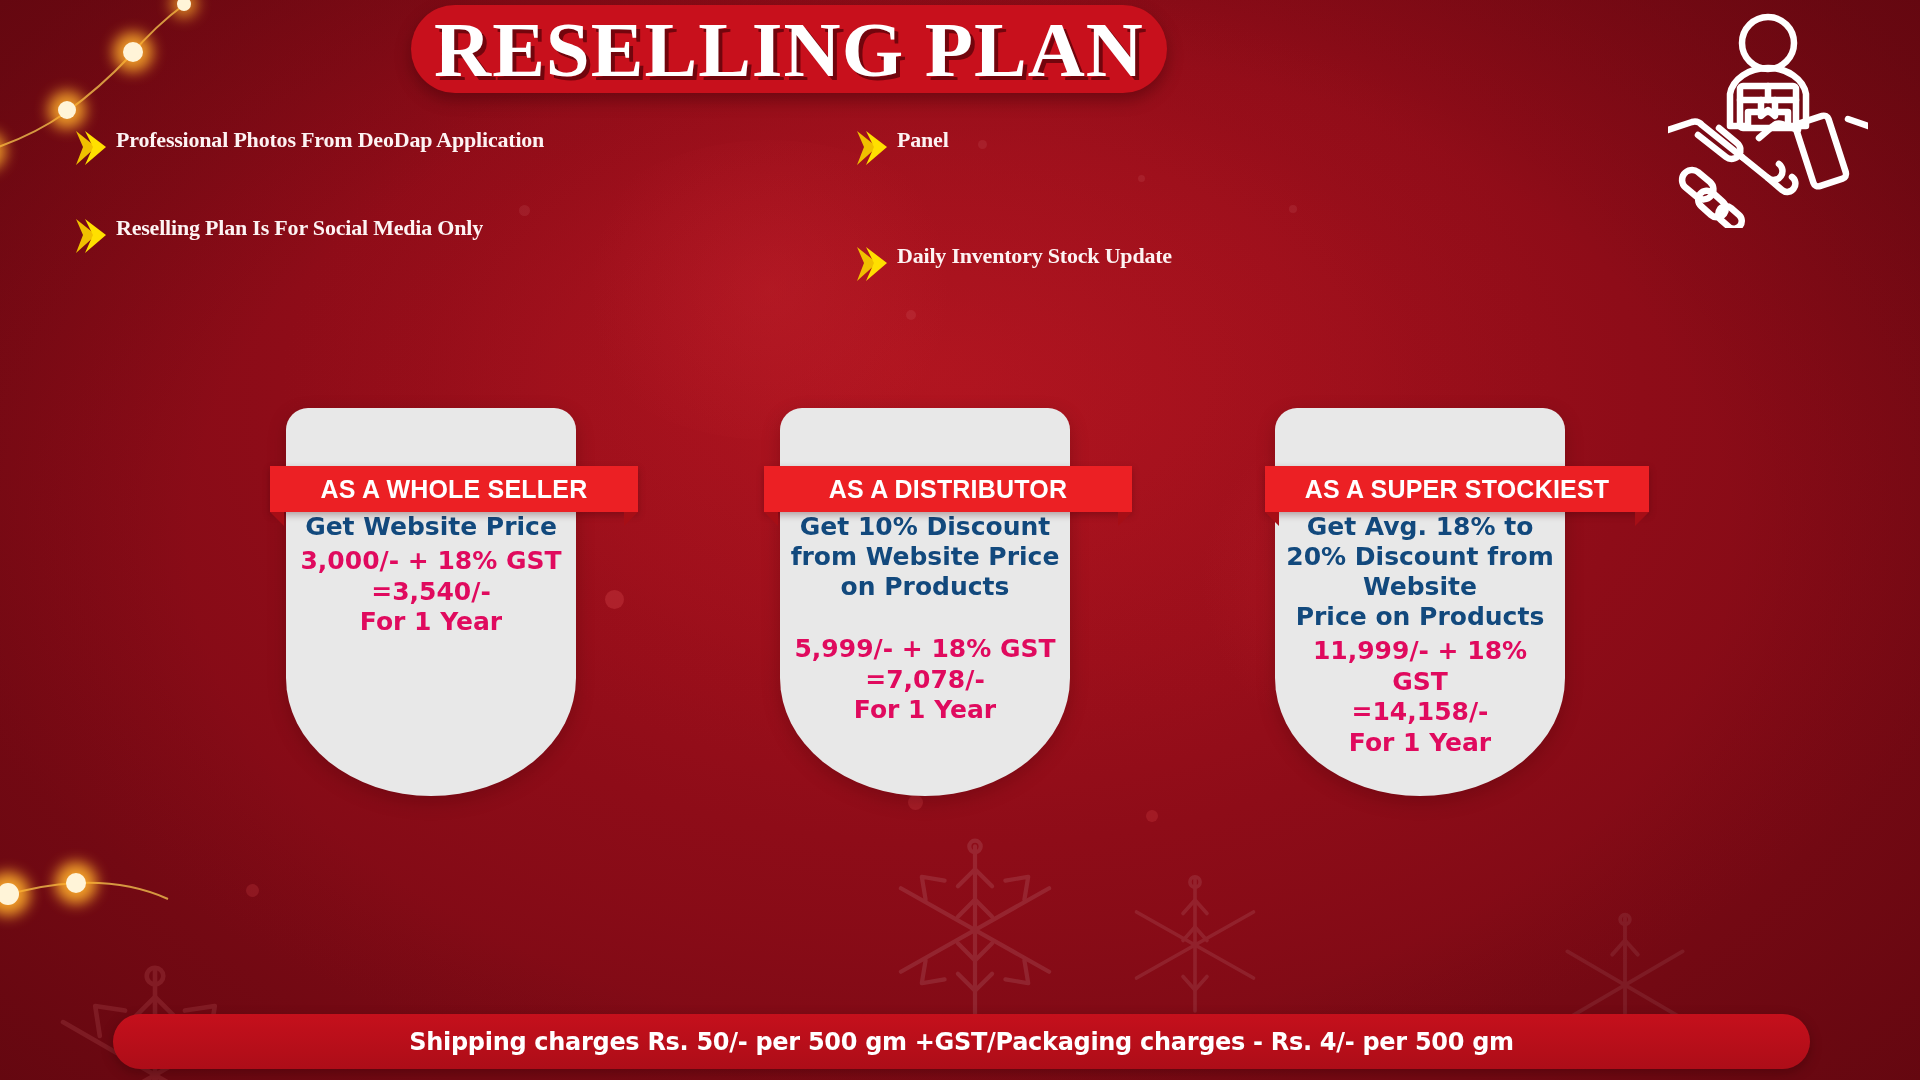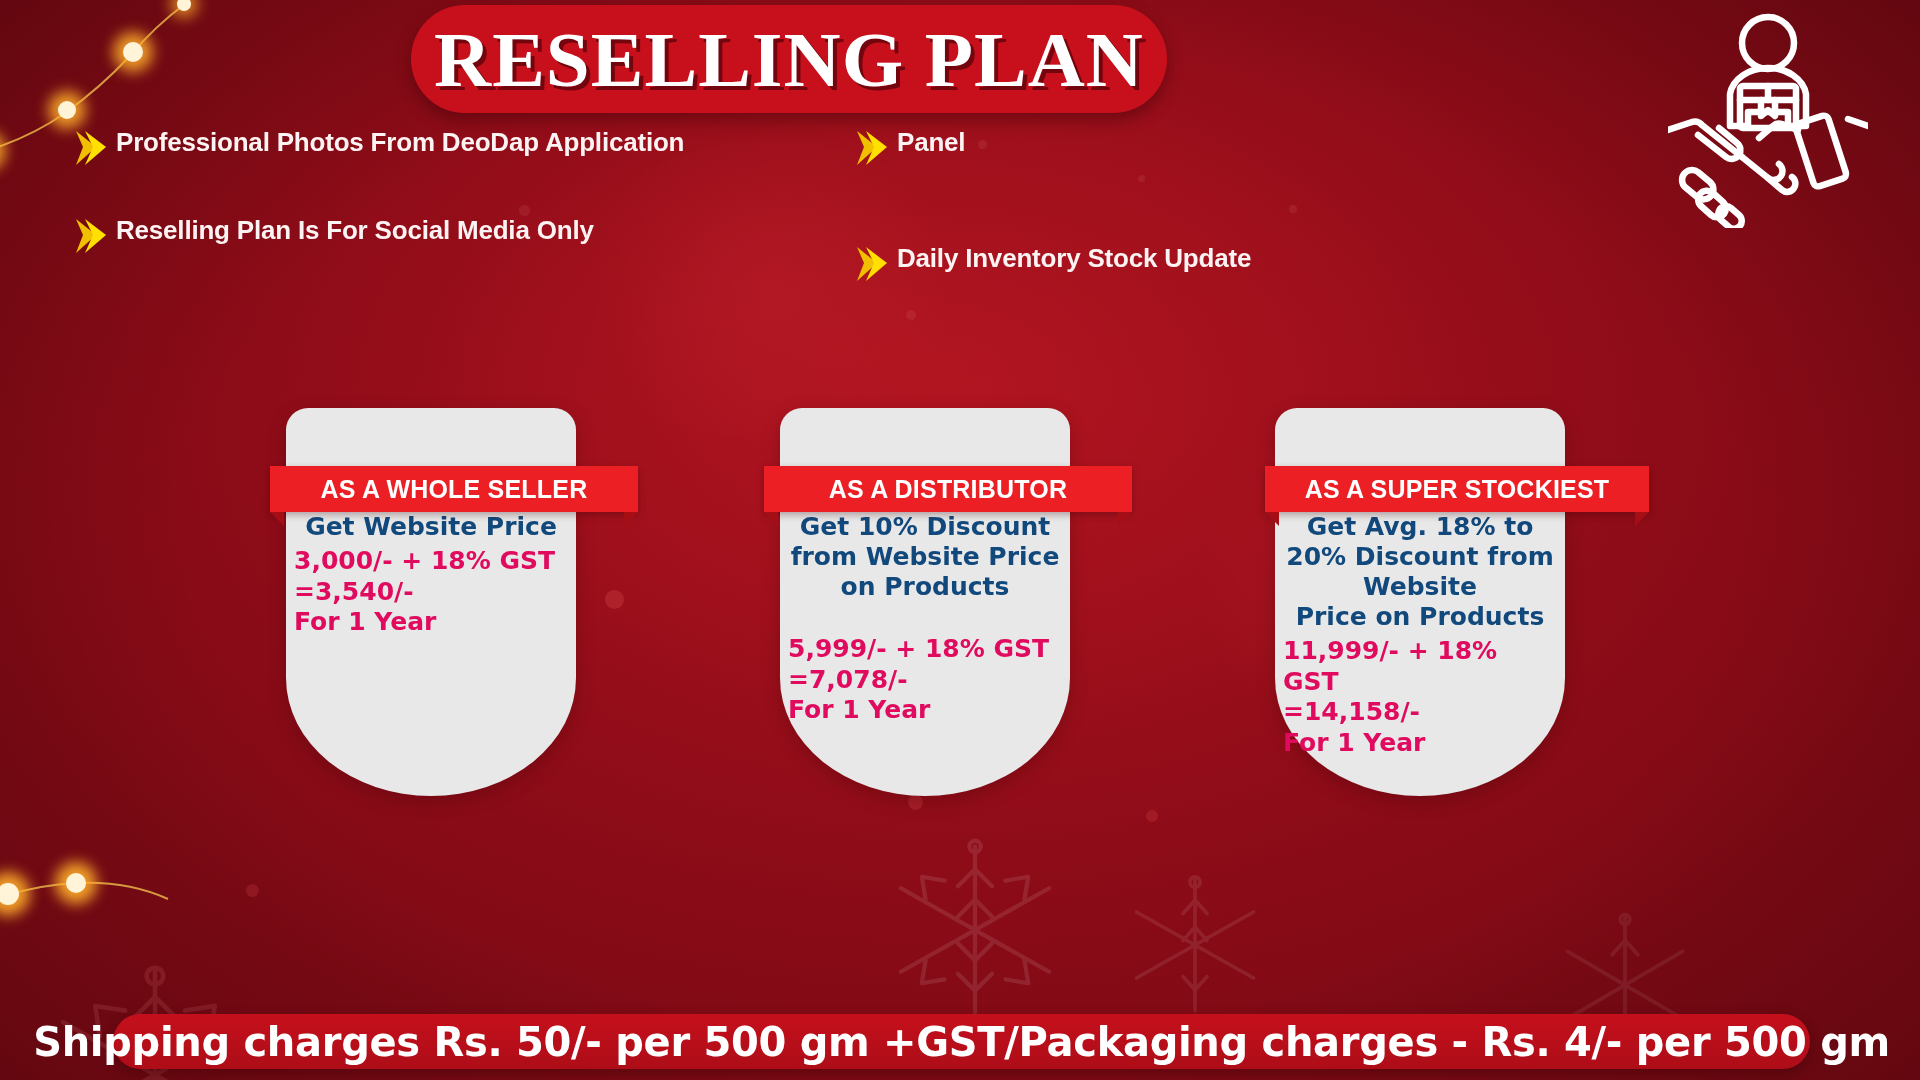--- a/index.html
+++ b/index.html
@@ -41,21 +41,21 @@
   .snowflake svg { display: block; }
   
   .lights { position: absolute; pointer-events: none; }
   .lights svg { display:block; overflow: visible; }
   .bulb-glow { filter: blur(7px); }
 
   
   #title-banner {
     position: absolute;
     left: 411px; top: 5px;
-    width: 756px; height: 108px;
+    width: 756px; height: 88px;
     background: #c8101c;
     border-radius: 54px;
     box-shadow: 0 7px 16px rgba(60,2,6,0.45);
     display: flex; align-items: center; justify-content: center;
   }
   #title-text {
     font-family: "Liberation Serif", "DejaVu Serif", serif;
     font-weight: 700;
     font-size: 79px;
     letter-spacing: 1px;
@@ -73,23 +73,23 @@
     display: flex; align-items: flex-start;
     margin-bottom: 28px;
   }
   .chev {
     flex: 0 0 auto;
     width: 34px; height: 40px;
     margin-right: 8px; margin-top: 2px;
   }
   .chev svg { display: block; }
   .bullet-text {
-    font-family: Liberation Sans, sans-serif;
-    font-weight: 700;
-    font-size: 26px;
+    font-family: Liberation Serif, serif;
+    font-weight: 700;
+    font-size: 22px;
     line-height: 1.26;
     color: #fdf3f3;
     letter-spacing: -0.2px;
   }
   .sp-1 { margin-bottom: 46px; }
   .sp-2 { margin-bottom: 44px; }
 
   
   #handshake-icon {
     position: absolute;
@@ -153,39 +153,39 @@
     color: #12497d;
     text-align: center;
     padding: 0 8px;
   }
   .card-price {
     font-family: "DejaVu Sans", sans-serif;
     font-weight: 700;
     font-size: 25px;
     line-height: 1.22;
     color: #e00a5e;
-    text-align: left;
+    text-align: center;
     padding: 0 8px;
     margin-top: 4px;
   }
 
   
   #footer-bar {
     position: absolute;
     left: 113px; bottom: 11px;
     width: 1697px; height: 55px;
     background: linear-gradient(180deg,#c5101c 0%, #ad0d18 100%);
     border-radius: 28px;
     display: flex; align-items: center; justify-content: center;
     box-shadow: 0 4px 12px rgba(50,2,6,0.4);
   }
   #footer-text {
     font-family: "DejaVu Sans", sans-serif;
     font-weight: 700;
-    font-size: 40px;
+    font-size: 24px;
     color: #ffffff;
     white-space: nowrap;
     letter-spacing: -0.3px;
   }
 </style>
 </head>
 <body>
 
 <div id="stage">
 

